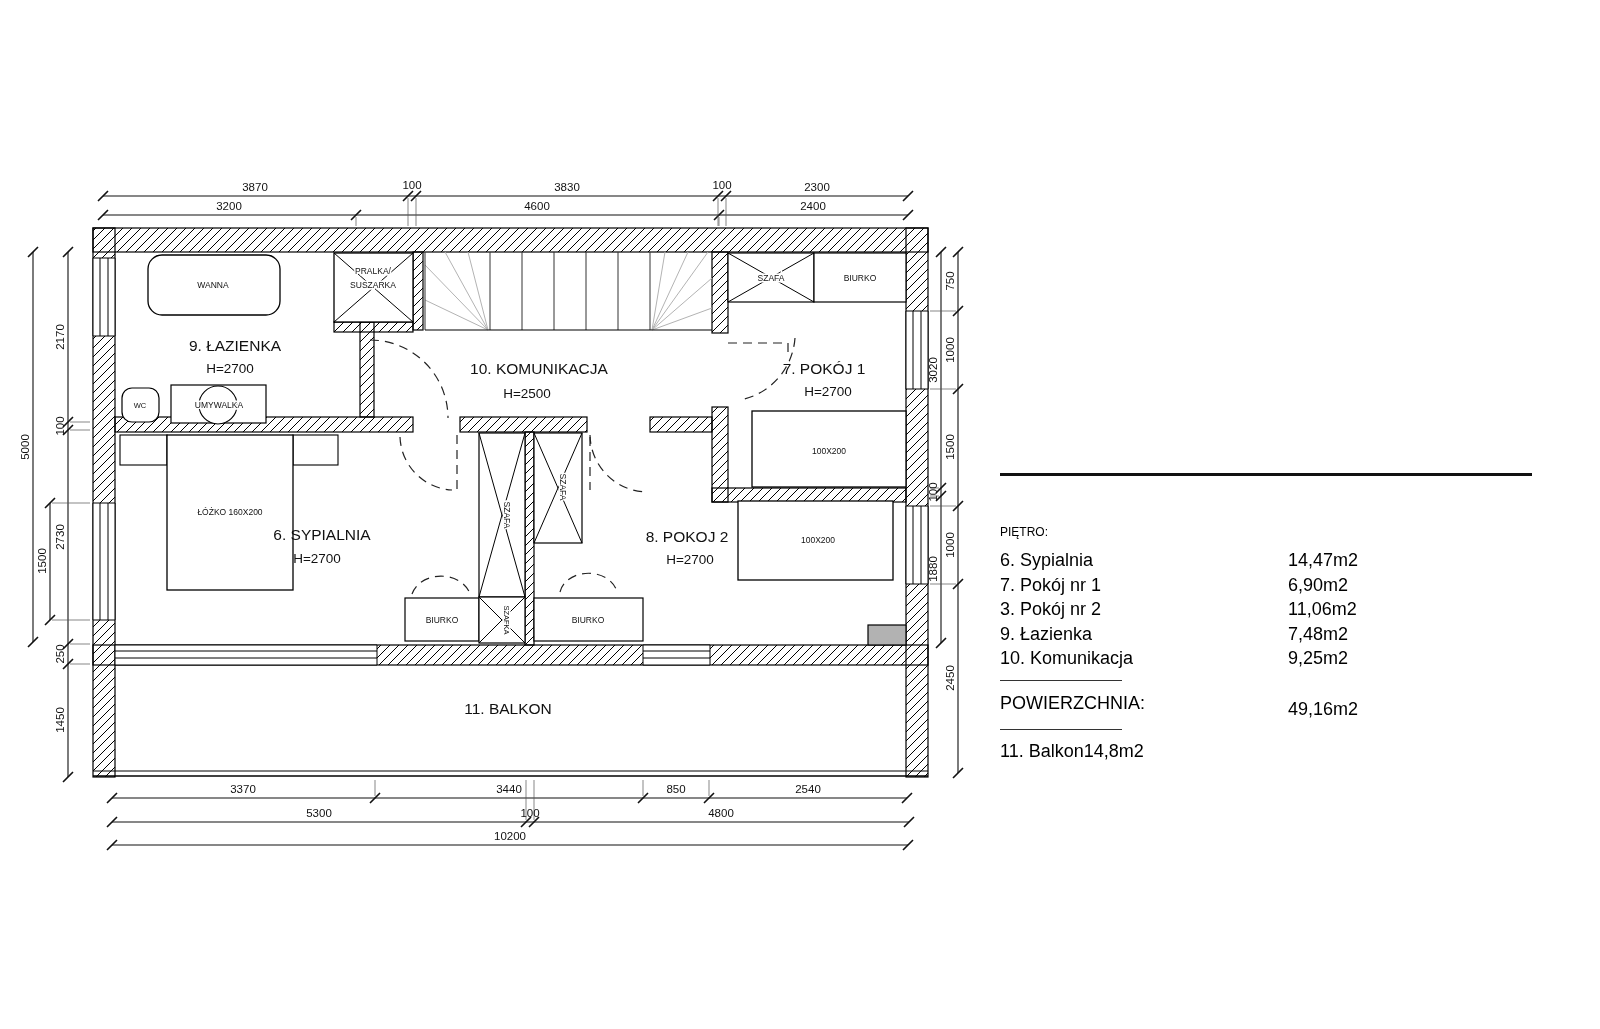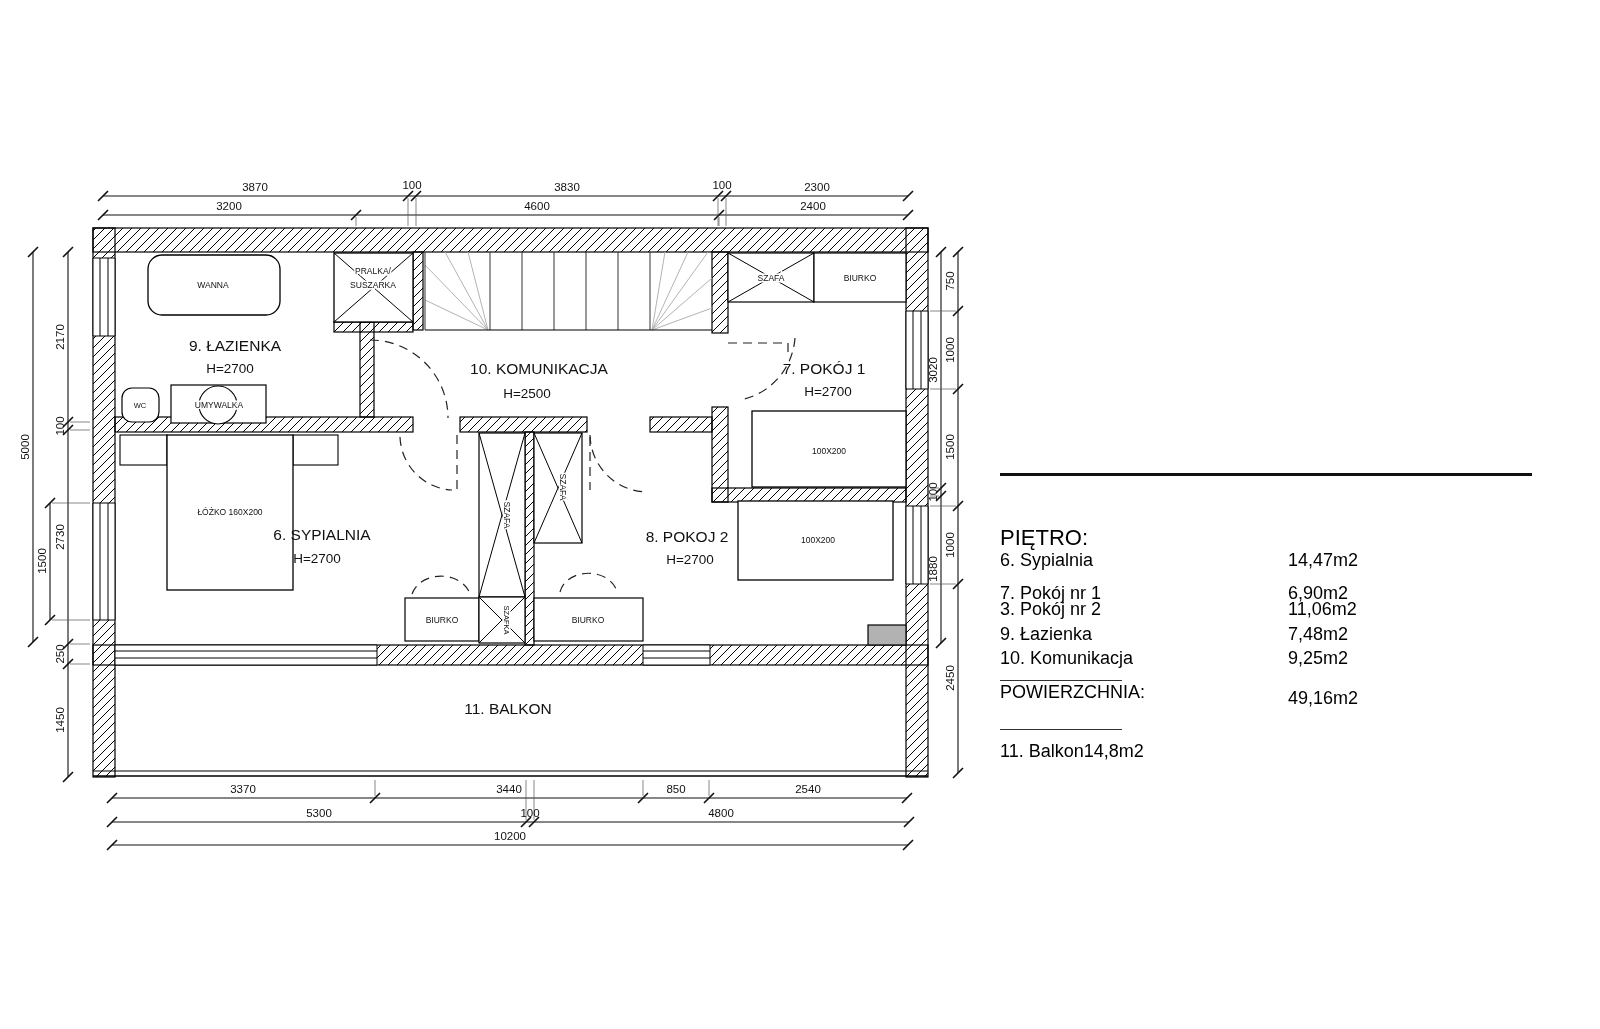--- a/index.html
+++ b/index.html
@@ -7,21 +7,21 @@
         font-family:"Liberation Sans",sans-serif;}
   svg text{font-family:"Liberation Sans",sans-serif;fill:#111;}
   .dim{font-size:11.5px;}
   .room{font-size:15.5px;}
   .rh{font-size:13.5px;}
   .furn{font-size:8.5px;paint-order:stroke;stroke:#fff;stroke-width:3px;}
   .furn-s{font-size:7.5px;paint-order:stroke;stroke:#fff;stroke-width:3px;}
   
   .legend{position:absolute;left:1000px;top:465px;width:540px;color:#000;}
   .legend .topline{position:absolute;left:0;top:8px;width:532px;height:3px;background:#111;}
-  .lg-title{position:absolute;left:0;top:60px;font-size:22px;}
+  .lg-title{position:absolute;left:0;top:60px;font-size:12px;}
   .lg-row{position:absolute;left:0;width:420px;font-size:18px;display:flex;}
   .lg-row .lbl{width:288px;}
   .divider{position:absolute;left:0;width:122px;border-top:1.5px solid #333;}
   .lg-balance{position:absolute;left:0;font-size:18px;display:flex;width:420px;}
 </style>
 </head>
 <body>
 
 <div class="page">
 
@@ -260,40 +260,40 @@
 
   
   <div class="legend">
     <div class="topline"></div>
     <div class="lg-title">PIĘTRO:</div>
 
     <div class="lg-row" style="top:85px">
       <span class="lbl">6. Sypialnia</span>
       <span class="val">14,47m2</span>
     </div>
-    <div class="lg-row" style="top:118px">
+    <div class="lg-row" style="top:110px">
       <span class="lbl">7. Pokój nr 1</span>
       <span class="val">6,90m2</span>
     </div>
     <div class="lg-row" style="top:134px">
       <span class="lbl">3. Pokój nr 2</span>
       <span class="val">11,06m2</span>
     </div>
     <div class="lg-row" style="top:159px">
       <span class="lbl">9. Łazienka</span>
       <span class="val">7,48m2</span>
     </div>
     <div class="lg-row" style="top:183px">
       <span class="lbl">10. Komunikacja</span>
       <span class="val">9,25m2</span>
     </div>
 
     <div class="divider" style="top:215px"></div>
 
-    <div class="lg-row" style="top:217px">
+    <div class="lg-row" style="top:228px">
       <span class="lbl">POWIERZCHNIA:</span>
       <span class="val" style="position:relative;top:6px">49,16m2</span>
     </div>
 
     <div class="divider" style="top:264px"></div>
 
     <div class="lg-balance" style="top:276px">
       <span class="lbl">11. Balkon</span>
       <span class="val">14,8m2</span>
     </div>

